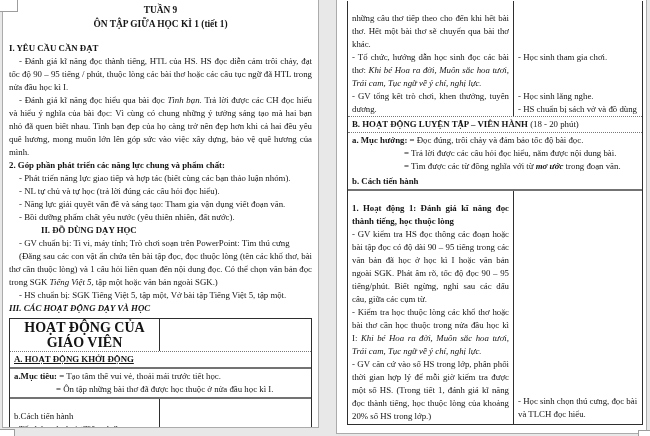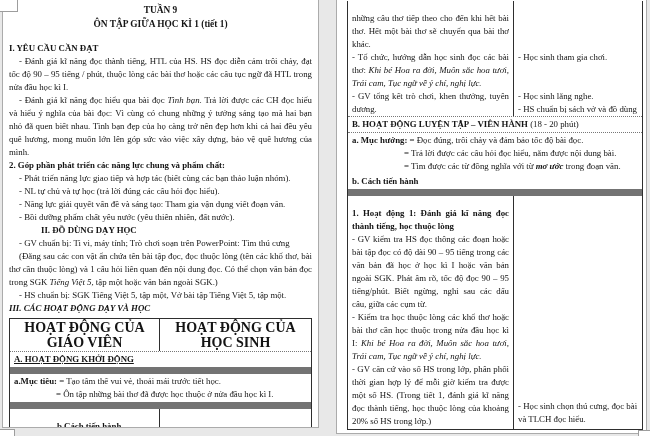--- a/index.html
+++ b/index.html
@@ -36,21 +36,21 @@
   .mt26{margin-top:26px;}
   .mt39{margin-top:39px;}
   .mt26b{margin-top:26px;}
 
   
   .tbl{border:1px solid #2e2e2e;box-sizing:border-box;background:#fff;}
   .t1{margin-top:3px;border-bottom-style:dotted;border-bottom-color:#777;}
   .t2{border-top:none;margin:8px 3px 0 10px;width:296px;}
   .trow{display:flex;box-sizing:border-box;}
   .srow{box-sizing:border-box;padding:1px 4px;}
-  .bsolid{border-bottom:7px solid #737373;}
+  .bsolid{border-bottom:2px solid #737373;}
   .bdot{border-bottom:1px dotted #777;}
   .cell{box-sizing:border-box;padding:11px 4px;}
   .cell.gv{border-right:1px solid #2e2e2e;}
   .t1 .cell.gv{width:150px;}
   .t1 .cell.hs{flex:1;}
   .t2 .cell.gv{width:166px;}
   .t2 .cell.hs{flex:1;}
   .head .cell{text-align:center;font-weight:bold;font-size:14px;line-height:15px;padding:1px 2px;}
   .rowb{height:50px;overflow:hidden;}
   .r1{height:116px;overflow:hidden;}
@@ -82,30 +82,29 @@
     <div class="p fi"><span>- Bồi dưỡng phẩm chất yêu nước (yêu thiên nhiên, đất nước).</span></div>
     <div class="p h ind32"><span style="font-weight: bold;">II. ĐỒ DÙNG DẠY HỌC</span></div>
     <div class="p fi"><span>- GV chuẩn bị: Ti vi, máy tính; Trò chơi soạn trên PowerPoint: Tìm thú cưng</span></div>
     <div class="p j fi"><span>(Đằng sau các con vật ẩn chứa tên bài tập đọc, đọc thuộc lòng (tên các khổ thơ, bài thơ cần thuộc lòng) và 1 câu hỏi liên quan đến nội dung đọc. Có thể chọn văn bản đọc trong SGK </span><span style="font-style: italic;">Tiếng Việt 5</span><span>, tập một hoặc văn bản ngoài SGK.)</span></div>
     <div class="p fi"><span>- HS chuẩn bị: SGK Tiếng Việt 5, tập một, Vở bài tập Tiếng Việt 5, tập một.</span></div>
     <div class="p h"><span style="font-weight: bold; font-style: italic;">III. CÁC HOẠT ĐỘNG DẠY VÀ HỌC</span></div>
 
     <div class="tbl t1">
       <div class="trow head bdot">
         <div class="cell gv">HOẠT ĐỘNG CỦA GIÁO VIÊN</div>
-        <div class="cell hs">HOẠT ĐỘNG CỦA HỌC SINH</div>
       </div>
       <div class="srow bsolid p"><span style="font-weight: bold; text-decoration: underline;">A. HOẠT ĐỘNG KHỞI ĐỘNG</span></div>
       <div class="srow bsolid">
         <div class="p"><span style="font-weight: bold;">a.Mục tiêu: </span><span>= Tạo tâm thế vui vẻ, thoải mái trước tiết học.</span></div>
         <div class="p ind42"><span>= Ôn tập những bài thơ đã được học thuộc ở nửa đầu học kì I.</span></div>
       </div>
       <div class="trow rowb">
         <div class="cell gv">
-          <div class="p"><span style="font-weight: bold; margin-left: 43px;">b.Cách tiến hành</span></div>
+          <div class="p"><span style="font-weight: normal;">b.Cách tiến hành</span></div>
           <div class="p j"><span>- Tổ chức trò chơi “Tiếp sức”.</span></div>
           <div class="p j"><span>- Luật chơi: GV sẽ đọc một câu thơ bất kì, sau đó cho HS đọc nối tiếp theo hàng ngang</span></div>
         </div>
         <div class="cell hs">
           <div class="p mt26"><span>- Học sinh lắng nghe giáo viên phổ biến luật chơi.</span></div>
         </div>
       </div>
     </div>
   </div>
 

